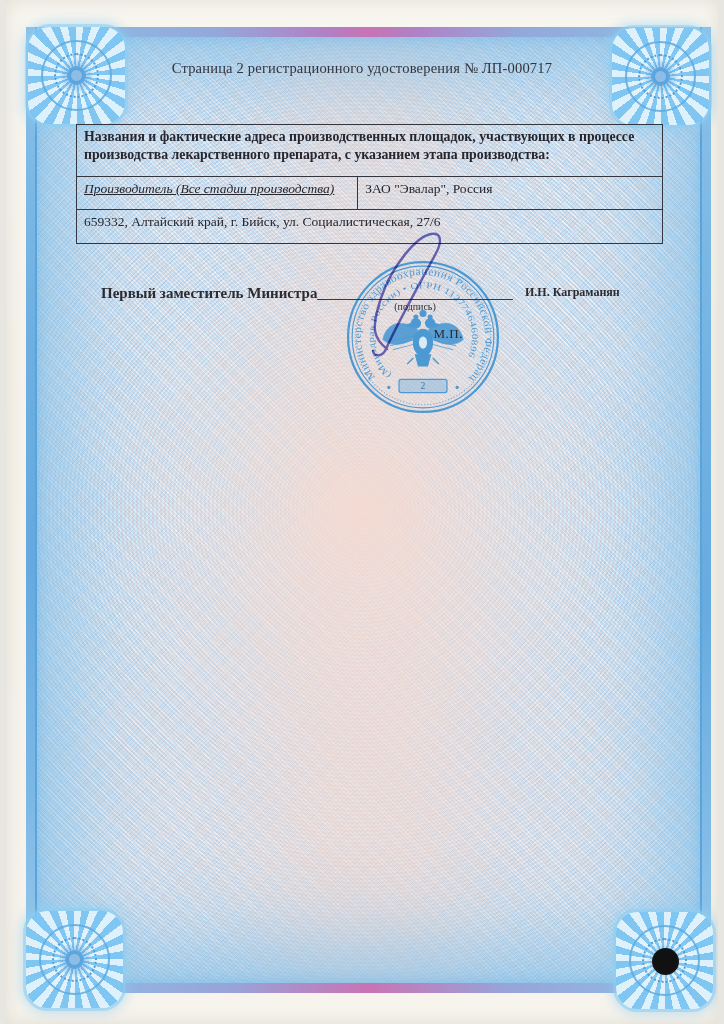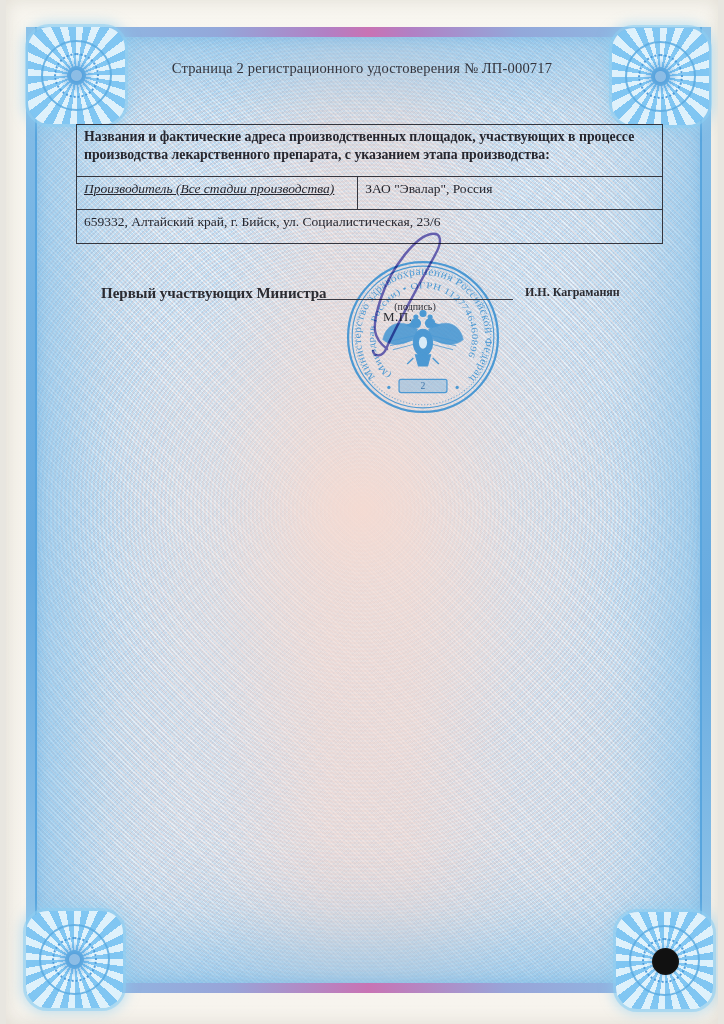--- a/index.html
+++ b/index.html
@@ -57,21 +57,21 @@
     font-size:14.5px;letter-spacing:.2px;color:#33333b;}
   table.sites{position:absolute;left:70px;top:124px;width:587px;border-collapse:collapse;
     font-size:13.5px;color:#26262e;}
   table.sites td{border:1.6px solid #35353d;padding:3px 7px 12px 7px;vertical-align:top;line-height:1.3;}
   td.thead{font-weight:bold;font-size:13.8px;}
   td.label{font-style:italic;width:48%;text-decoration:underline;}
   .sig-title{position:absolute;left:95px;top:285px;font-weight:bold;font-size:15px;}
   .sig-line{position:absolute;left:311px;top:284px;width:196px;height:15px;border-bottom:1.4px solid #3a3a42;}
   .sig-caption{position:absolute;left:311px;top:301px;width:196px;text-align:center;font-size:10px;color:#2e2e36;}
   .sig-name{position:absolute;left:519px;top:285px;font-weight:bold;font-size:12px;}
-  .seal-mark{position:absolute;left:377px;top:309px;width:80px;text-align:left;font-size:13px;letter-spacing:.5px;}
+  .seal-mark{position:absolute;left:377px;top:326px;width:80px;text-align:right;font-size:13px;letter-spacing:.5px;}
   .stamp{position:absolute;left:338px;top:258px;width:158px;height:158px;mix-blend-mode:multiply;opacity:.92;}
   .ink{position:absolute;left:352px;top:222px;width:100px;height:145px;mix-blend-mode:multiply;}
 </style>
 </head>
 <body>
 
 <div class="sheet">
   <div class="cert">
     <div class="guilloche"></div>
     <div class="band band-top"></div>
@@ -93,21 +93,21 @@
     <table class="sites">
       <tbody>
         <tr>
           <td class="thead" colspan="2">Названия и фактические адреса производственных площадок, участвующих в процессе производства лекарственного препарата, с указанием этапа производства:</td>
         </tr>
         <tr>
           <td class="label">Производитель (Все стадии производства)</td>
           <td>ЗАО "Эвалар", Россия</td>
         </tr>
         <tr>
-          <td colspan="2">659332, Алтайский край, г. Бийск, ул. Социалистическая, 23/6</td>
+          <td colspan="2">659332, Алтайский край, г. Бийск, ул. Социалистическая, 27/6</td>
         </tr>
       </tbody>
     </table>
 
     <svg class="stamp" viewBox="0 0 155 155">
       <g fill="none" stroke="#3f93d2">
         <circle cx="77.5" cy="77.5" r="73.5" stroke-width="2.2"></circle>
         <circle cx="77.5" cy="77.5" r="69.5" stroke-width="1.1"></circle>
         <circle cx="77.5" cy="77.5" r="66.5" stroke-width="1" stroke-dasharray="1.2 1.8" opacity=".75"></circle>
       </g>
@@ -140,21 +140,21 @@
         <ellipse cx="77.5" cy="83" rx="4" ry="6" fill="#d6ecfa" stroke="none"></ellipse>
       </g>
       <circle cx="44" cy="127" r="1.6" fill="#3f93d2"></circle>
       <circle cx="111" cy="127" r="1.6" fill="#3f93d2"></circle>
       <g>
         <rect x="54" y="119" width="47" height="13" rx="2" fill="rgba(110,175,225,.45)" stroke="#3f93d2" stroke-width="1.2"></rect>
         <text x="77.5" y="129" text-anchor="middle" font-family="'Liberation Serif',serif" font-size="9.5" fill="#2f6fa8">2</text>
       </g>
     </svg>
 
-    <div class="sig-title">Первый участвующих Министра</div>
+    <div class="sig-title">Первый заместитель Министра</div>
     <div class="sig-line"></div>
     <div class="sig-caption">(подпись)</div>
     <div class="sig-name">И.Н. Каграманян</div>
     <div class="seal-mark">М.П.</div>
 
     <svg class="ink" viewBox="0 0 100 145">
       <path d="M29 127 C 15 116, 13 106, 23 76 C 35 41, 60 14, 73 12 C 83 10, 85 19, 77 33 C 60 65, 40 100, 28 127 C 25 134, 17 136, 15 129" fill="none" stroke="#5a54a8" stroke-width="2.4" stroke-linecap="round" opacity=".92"></path>
     </svg>
 
   </div>

